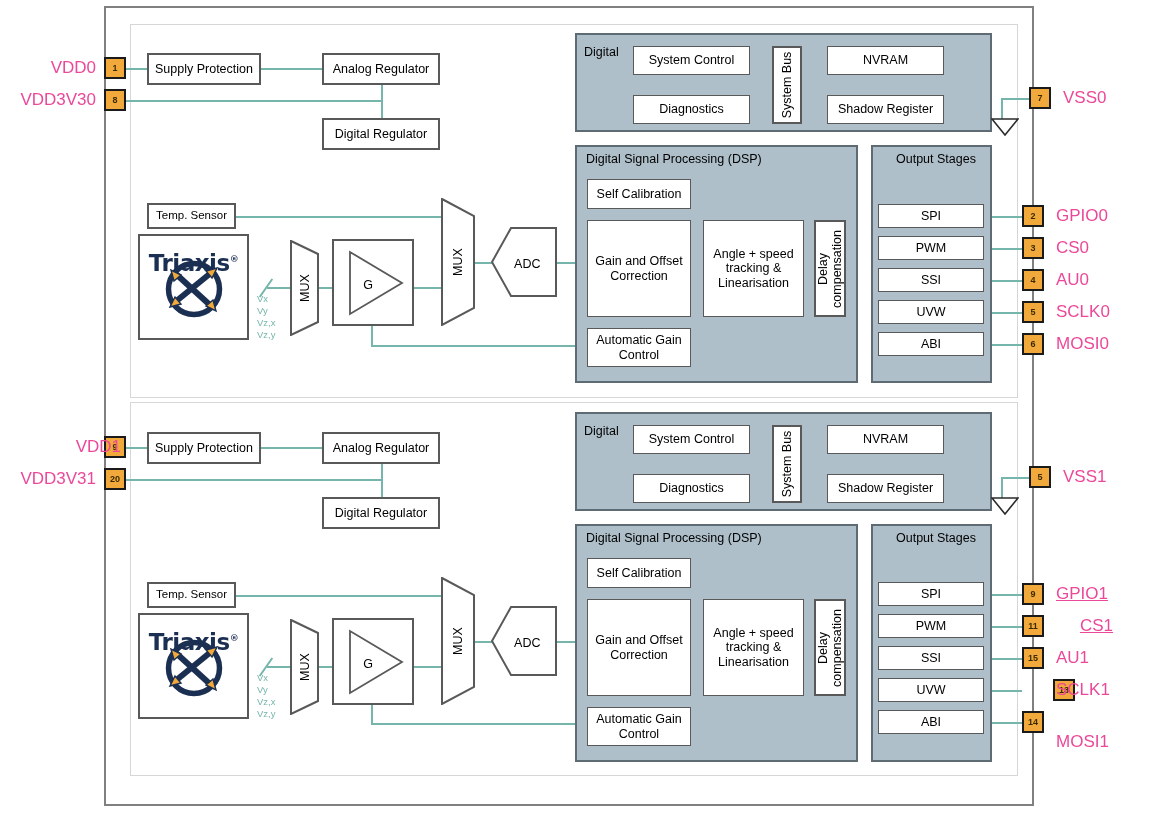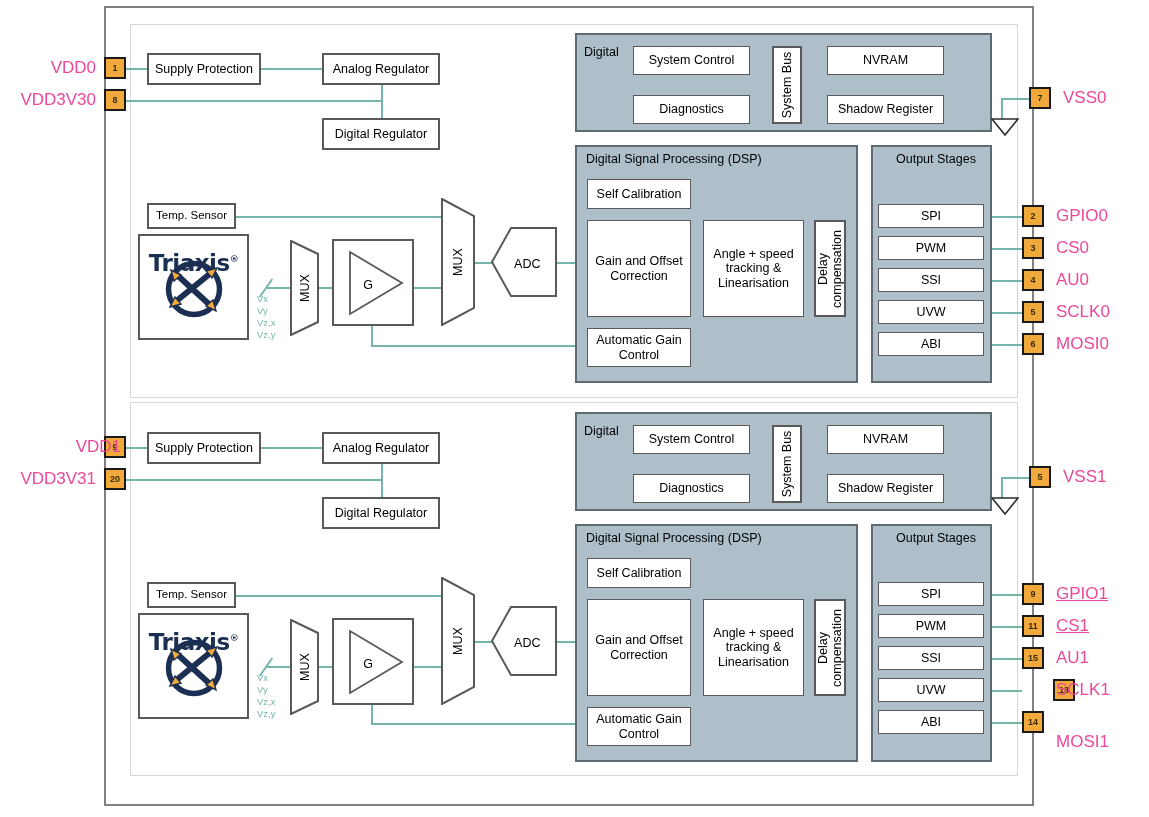--- a/index.html
+++ b/index.html
@@ -334,21 +334,21 @@
   <div class="pin" style="left:104px;top:468px;">20</div>
   <div class="pinlabel left" style="left:0px;top:469px;width:96px;">VDD3V31</div>
 
   <div class="pin" style="left:1029px;top:466px;">5</div>
   <div class="pinlabel" style="left:1063px;top:467px;">VSS1</div>
 
   <div class="pin" style="left:1022px;top:583px;">9</div>
   <div class="pinlabel" style="left:1056px;top:584px;text-decoration:underline;">GPIO1</div>
 
   <div class="pin" style="left:1022px;top:615px;">11</div>
-  <div class="pinlabel" style="left:1056px;top:616px;text-decoration:underline;">CS1</div>
+  <div class="pinlabel" style="left:1080px;top:616px;text-decoration:underline;">CS1</div>
 
   <div class="pin" style="left:1022px;top:647px;">15</div>
   <div class="pinlabel" style="left:1056px;top:648px;">AU1</div>
 
   <div class="pin" style="left:1022px;top:679px;margin-left:31px;">13</div>
   <div class="pinlabel" style="left:1056px;top:680px;">SCLK1</div>
 
   <div class="pin" style="left:1022px;top:711px;">14</div>
   <div class="pinlabel" style="left:1056px;top:712px;margin-top:20px;">MOSI1</div>
 

